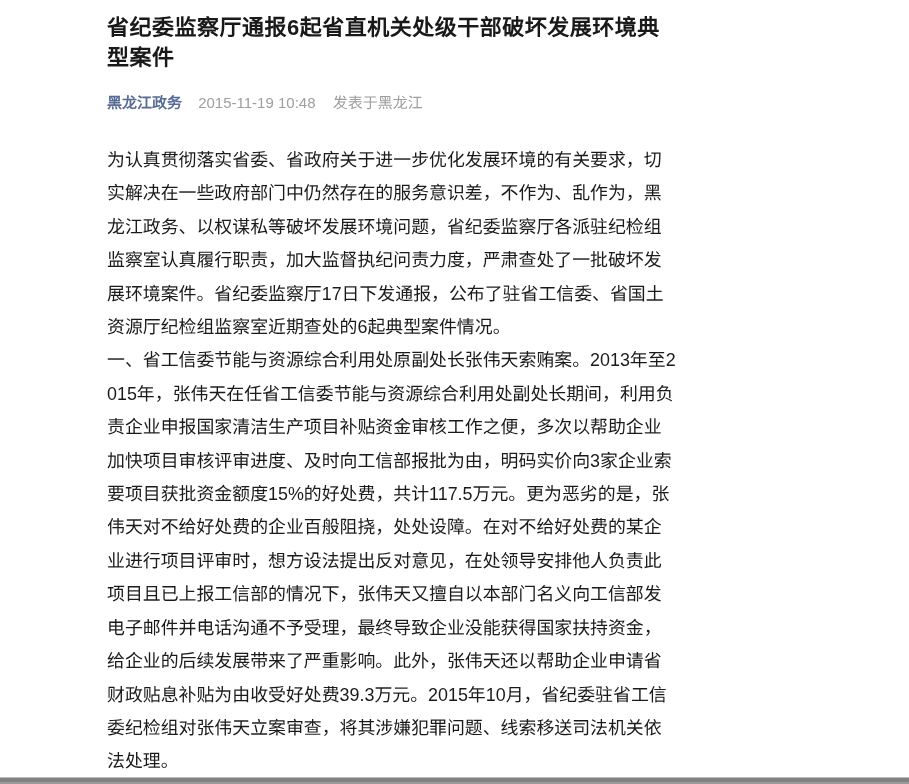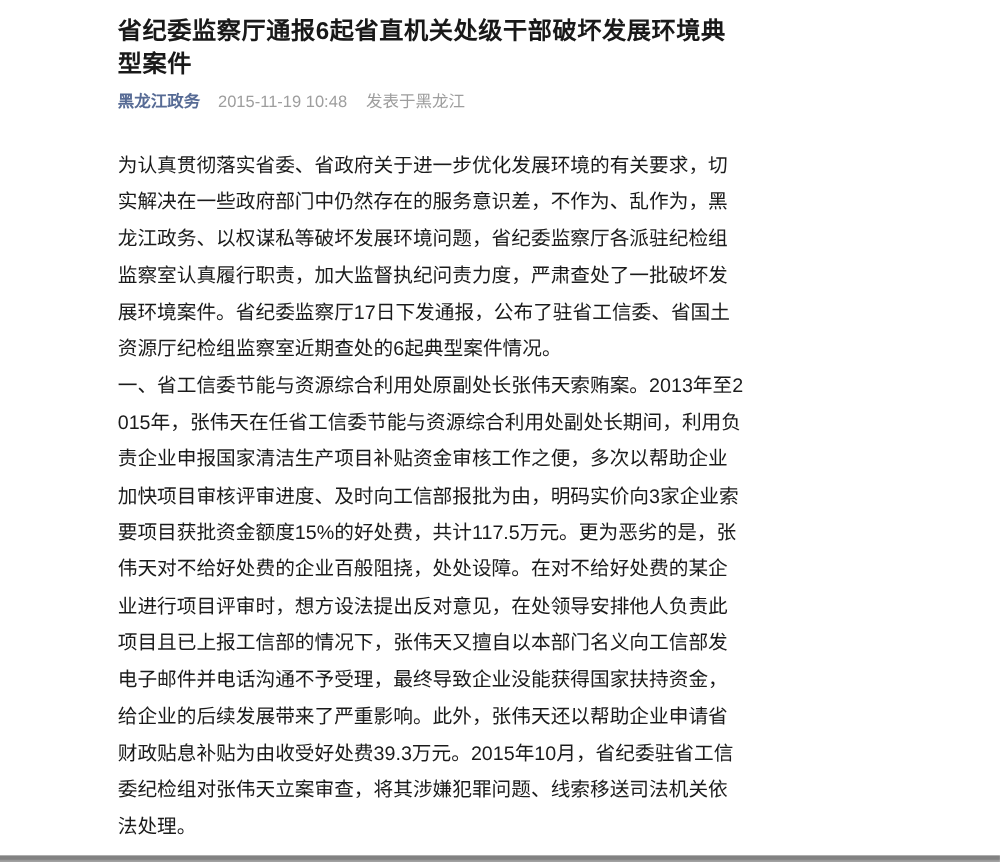--- a/index.html
+++ b/index.html
@@ -18,21 +18,21 @@
   }
   .article-title {
     margin: 13px 0 0 0;
     font-size: 22px;
     line-height: 30px;
     font-weight: bold;
     color: #191919;
     letter-spacing: 0.5px;
   }
   .byline {
-    margin-top: 9px;
+    margin-top: 19px;
     font-size: 15px;
     line-height: 21px;
     white-space: nowrap;
   }
   .account-name {
     color: #576b95;
     font-weight: bold;
     text-decoration: none;
     cursor: pointer;
   }

